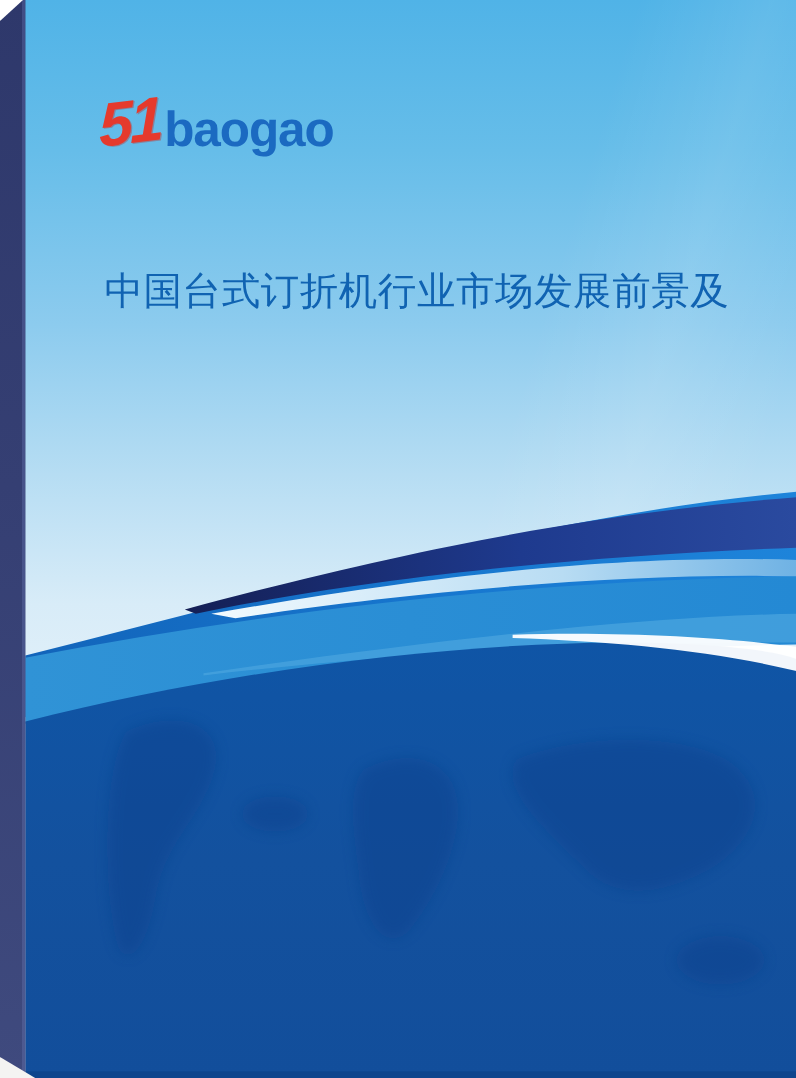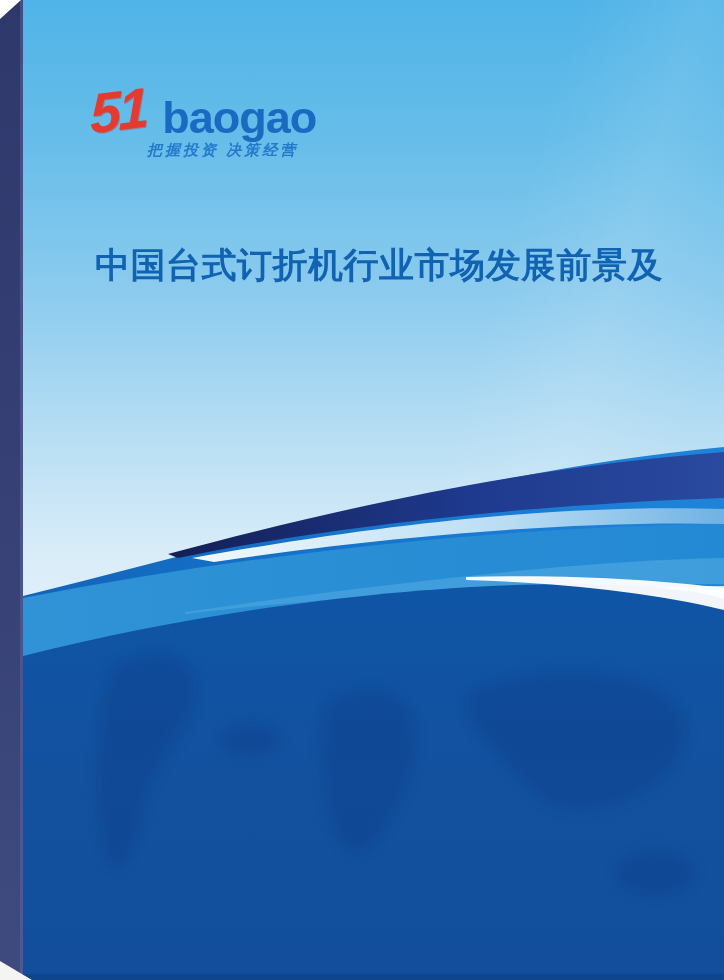--- a/index.html
+++ b/index.html
@@ -59,33 +59,33 @@
     font-size:56px;font-weight:bold;font-style:italic;
     color:#e53a2d;line-height:0.9;
     transform:rotate(-7deg) skewX(-6deg);
     letter-spacing:-3px;
     text-shadow:1px 1px 0 rgba(200,30,20,.35);
   }
   .logo-word{
     font-size:45px;font-weight:bold;
     color:#1b6ac1;line-height:0.82;
     letter-spacing:-1px;
-    margin-left:16px;
+    margin-left:3px;
   }
   .tagline{
     position:absolute;left:147px;top:141px;z-index:4;
     font-size:15px;font-weight:bold;font-style:italic;
     color:#2379cb;letter-spacing:3px;white-space:nowrap;
   }
   
   .title{
     position:absolute;left:95px;top:243px;z-index:4;
     color:#1063b2;
     font-size:35px;line-height:44px;
-    font-weight:700;letter-spacing:0.5px;
+    font-weight:400;letter-spacing:0.5px;
     white-space:nowrap;
   }
 </style>
 </head>
 <body>
 
 <div class="cover">
 
   <div class="sky-sheen"></div>
 
@@ -148,19 +148,18 @@
   <div class="spine">
     <div class="spine-edge"></div>
   </div>
   <div class="corner-top"></div>
   <div class="corner-bottom"></div>
 
   <div class="brand">
     <span class="logo-mark">51</span>
     <span class="logo-word">baogao</span>
   </div>
-  <div class="tagline">把握投资 决策经营</div>
 
   <div class="title">
     <div>中国台式订折机行业市场发展前景及</div>
   </div>
 
 </div>
 
 </body></html>

